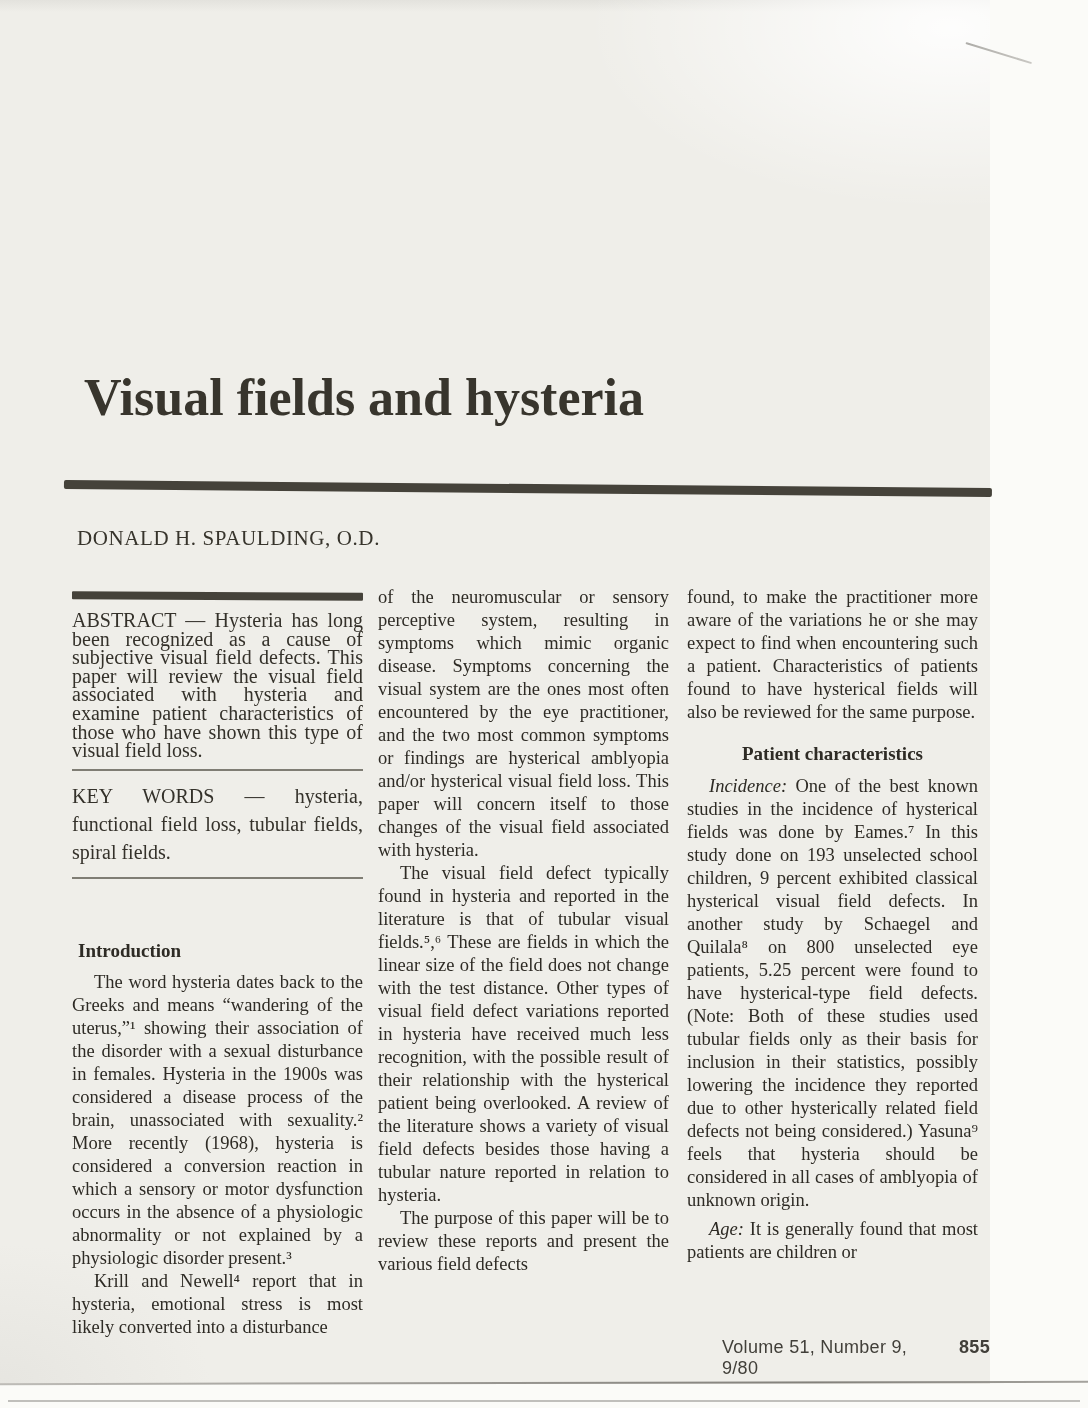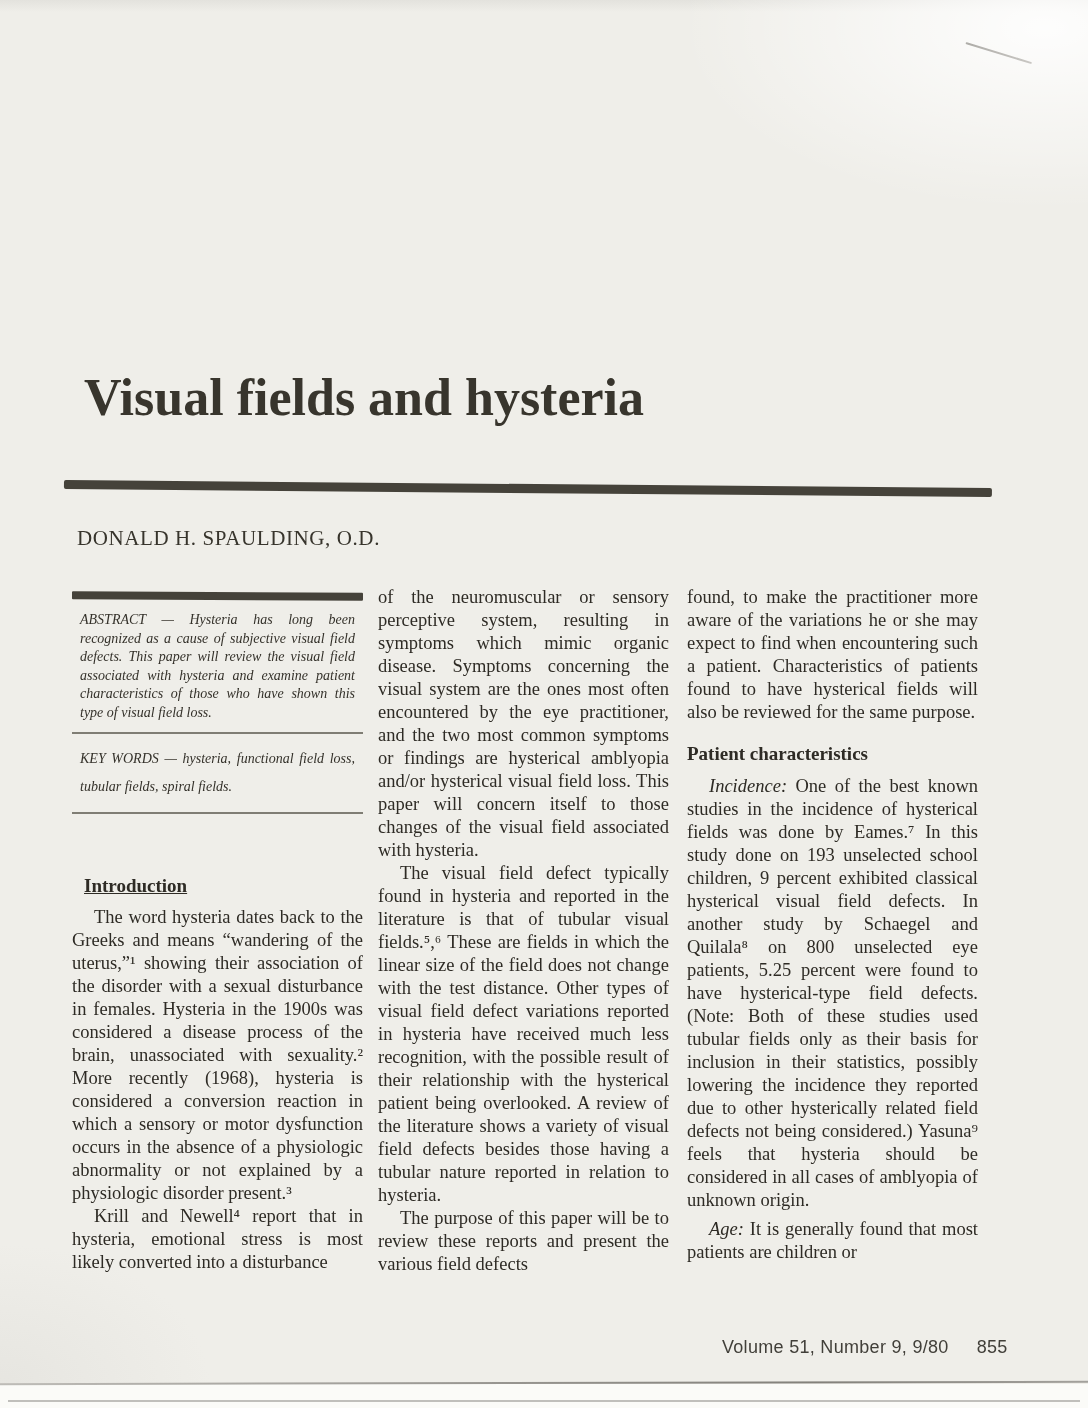--- a/index.html
+++ b/index.html
@@ -2,21 +2,21 @@
 <html><head>
 <meta charset="utf-8">
 <style>
   html,body{margin:0;padding:0;}
   body{
     width:1088px;height:1408px;position:relative;overflow:hidden;
     background:#fbfbf8;
     font-family:"Liberation Serif","DejaVu Serif",serif;
   }
   .paper{
-    position:absolute;left:0;top:0;width:1088px;height:1384px;
+    position:absolute;left:0;top:0;width:990px;height:1384px;
     background:
       radial-gradient(ellipse 520px 260px at 96% 2%, rgba(255,255,255,0.9), rgba(255,255,255,0) 70%),
       radial-gradient(ellipse 300px 200px at 0% 100%, rgba(222,221,216,0.5), rgba(222,221,216,0) 70%),
       linear-gradient(180deg, rgba(205,204,199,0.35) 0px, rgba(205,204,199,0) 12px),
       #efeee9;
   }
   .pencil-mark{
     position:absolute;left:966px;top:42px;width:69px;height:2px;
     background:linear-gradient(90deg,#94928d,#b8b6b1);
     transform:rotate(17deg);transform-origin:0 0;border-radius:1px;opacity:.75;
@@ -35,37 +35,37 @@
     font-size:21px;letter-spacing:.6px;color:#37342c;
   }
   .col{
     position:absolute;top:586px;width:291px;
     text-align:justify;color:#2e2b25;font-size:18.5px;line-height:23px;
   }
   .col-left{left:72px;}
   .col-mid{left:378px;}
   .col-right{left:687px;}
   .rule-thick{height:8px;background:#45423a;margin:6px 0 11px;transform:rotate(0.3deg);border-radius:1px;}
-  .abstract{margin:8px;font-style:italic;font-size:14px;line-height:18.6px;color:#34312a;}
+  .abstract{margin:0;font-size:20px;line-height:18.6px;color:#34312a;}
   .rule-thin{height:2px;background:#6b685f;margin:9px 0 11px;opacity:.85;}
   .keywords{line-height:28px;}
   .rule-thin-2{margin-top:11px;}
   .heading{margin:0;font-size:19px;font-weight:bold;color:#2e2b25;text-align:left;}
-  .heading-intro{margin:60px 12px 9px;text-decoration:underline;}
-  .heading-patient{margin:18px 0 10px;}
+  .heading-intro{margin:60px 6px 9px;}
+  .heading-patient{margin:18px 0 10px;text-align:center;}
   .body-par{margin:0;}
   .indent{text-indent:22px;}
   .par-age{margin-top:6px;}
   .lead{}
   .footer{
     position:absolute;left:722px;top:1337px;display:flex;gap:28px;
     font-family:"Liberation Sans","DejaVu Sans",sans-serif;
     font-size:18px;color:#413f39;letter-spacing:.3px;
   }
-  .footer .pageno{font-weight:normal;}
+  .footer .pageno{font-weight:bold;}
   .paper-edge{
     position:absolute;left:0;top:1382px;width:1088px;height:2px;
     background:linear-gradient(90deg,#b7b5b0 0%,#8e8c87 45%,#77756f 75%,#9b9994 100%);
     transform:rotate(-0.12deg);opacity:.9;
   }
   .scan-line-bottom{
     position:absolute;left:8px;top:1400px;width:1072px;height:1.5px;
     background:#b2b0ab;opacity:.8;
   }
 </style>

